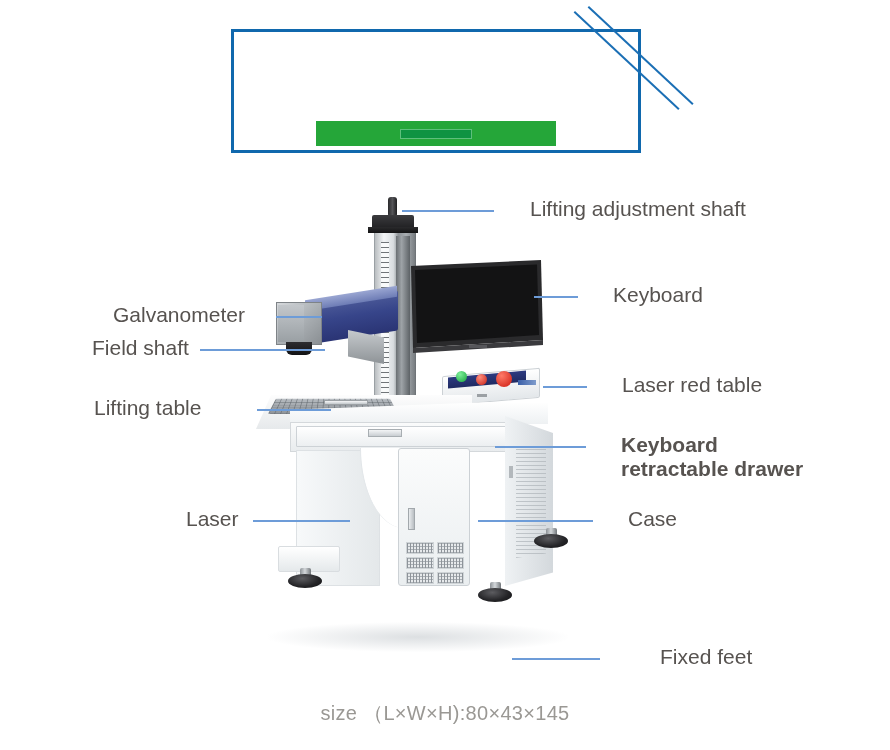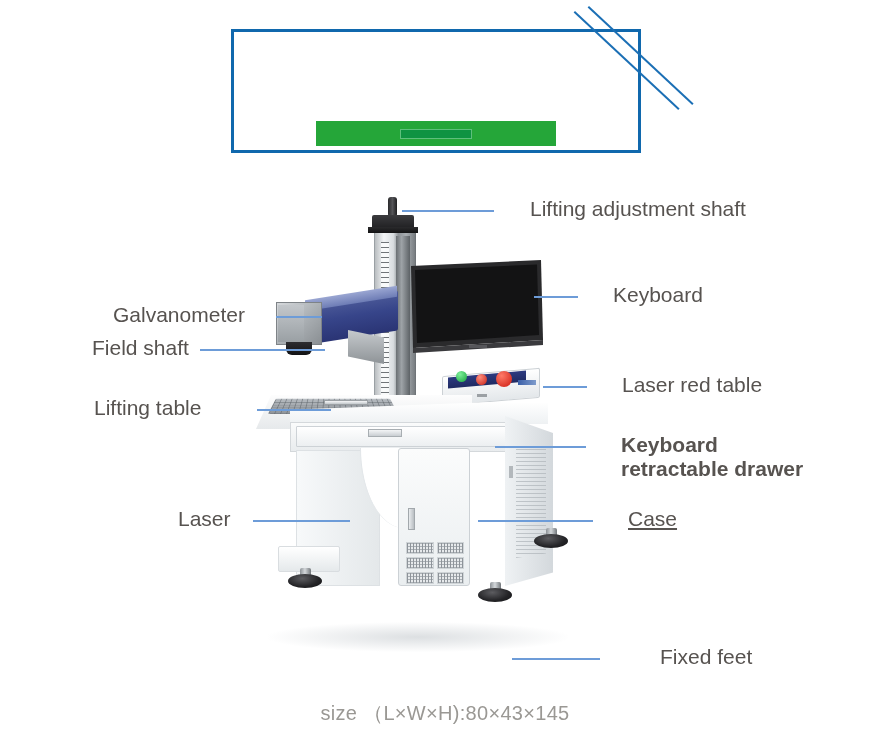--- a/index.html
+++ b/index.html
@@ -364,36 +364,36 @@
 
   #label-display { left: 583px; top: 283px; }
   #leader-display { left: 534px; top: 296px; width: 44px; }
 
   #label-laser-red-light { left: 592px; top: 373px; }
   #leader-laser-red-light { left: 543px; top: 386px; width: 44px; }
 
   #label-keyboard-drawer { left: 591px; top: 433px; font-weight: bold; }
   #leader-keyboard-drawer { left: 495px; top: 446px; width: 91px; }
 
-  #label-case { left: 598px; top: 507px; text-decoration: underline; }
+  #label-case { left: 598px; top: 507px; }
   #leader-case { left: 478px; top: 520px; width: 115px; }
 
   #label-fixed-feet { left: 630px; top: 645px; }
   #leader-fixed-feet { left: 512px; top: 658px; width: 88px; }
 
   #label-galvanometer { left: 113px; top: 303px; }
   #leader-galvanometer { left: 276px; top: 316px; width: 46px; }
 
   #label-field-lens { left: 92px; top: 336px; }
   #leader-field-lens { left: 200px; top: 349px; width: 125px; }
 
   #label-marking-table { left: 94px; top: 396px; }
   #leader-marking-table { left: 257px; top: 409px; width: 74px; }
 
-  #label-laser { left: 178px; top: 507px; }
+  #label-laser { left: 186px; top: 507px; }
   #leader-laser { left: 253px; top: 520px; width: 97px; }
 
   
   #size-caption {
     position: absolute;
     left: 0; right: 0; top: 700px;
     text-align: center;
     font-size: 20px;
     color: #9a9894;
     letter-spacing: .3px;

